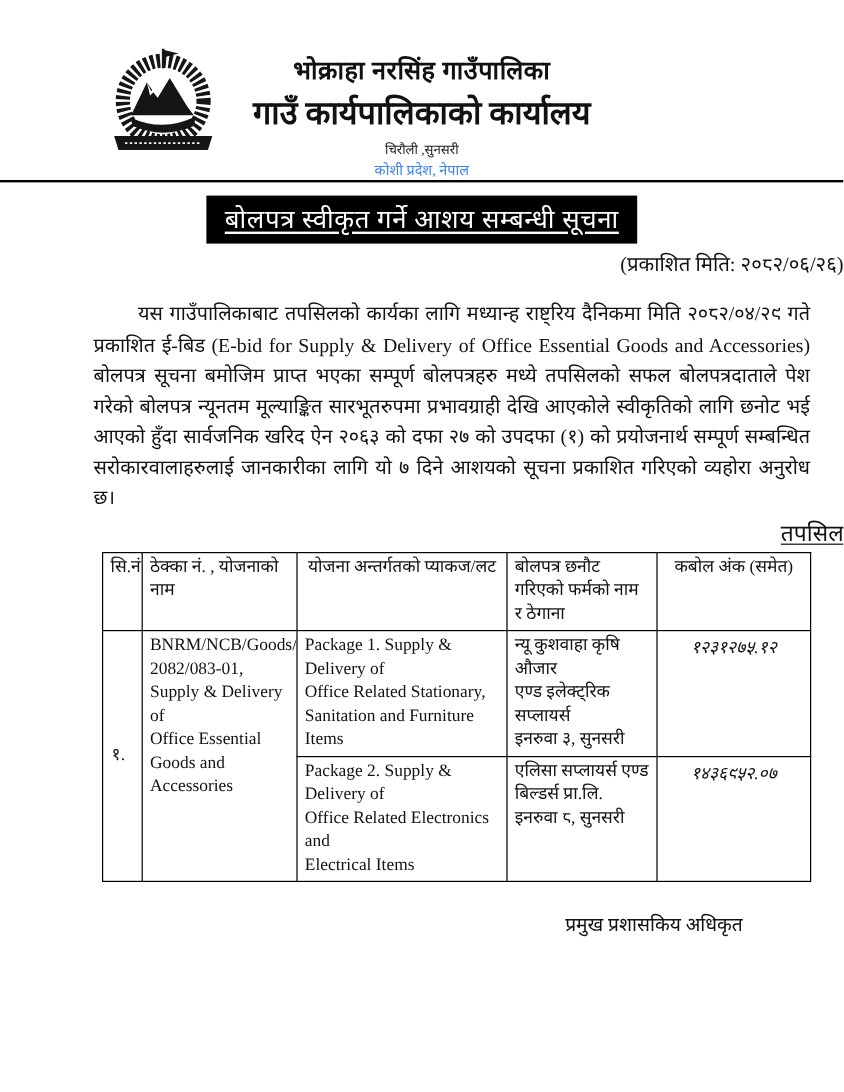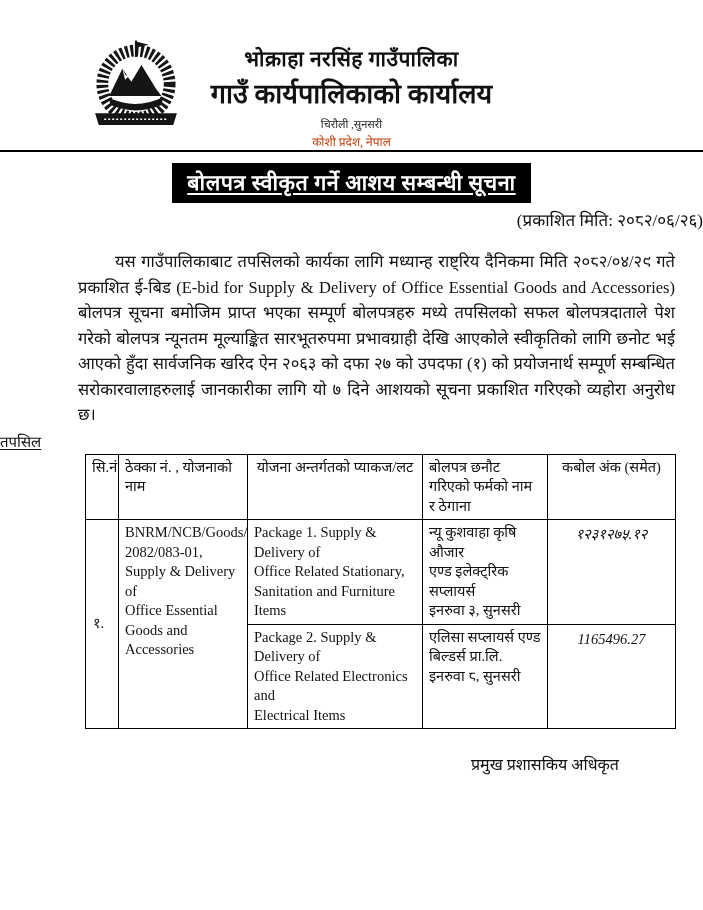--- a/index.html
+++ b/index.html
@@ -16,46 +16,46 @@
   
   .header { position:relative; padding-top:44px; }
   .logo {
     position:absolute; left:86px; top:36px;
     width:100px; height:100px;
   }
   .hdr-center { text-align:center; }
   .municipality { font-size:21px; font-weight:bold; letter-spacing:.5px; }
   .office { font-size:27px; font-weight:bold; margin-top:2px; }
   .addr1 { font-size:11px; margin-top:5px; color:#222; }
-  .addr2 { font-size:12px; margin-top:2px; color:#c2410c; }
+  .addr2 { font-size:12px; margin-top:2px; color:#3b82f6; }
   .notice-no { font-size:16px; text-align:left; margin:4px 0 5px 85px; }
   .rule { border:none; border-top:2px solid #000; height:0; width:100%; }
 
   
   .banner-wrap { text-align:center; margin-top:11px; }
   .banner {
     display:inline-block;
     background:#000; color:#fff;
-    font-weight:bold; font-size:21.5px;
+    font-weight:normal; font-size:21.5px;
     padding:4px 15px 7px 15px;
     letter-spacing:.5px;
   }
   .banner .u { text-decoration:underline; text-underline-offset:3px; }
   .pub-date { text-align:right; font-size:17px; margin-top:5px; }
 
   
   .body-para {
     margin:18px 26px 0 78px;
     width:597px;
     font-size:16.5px;
     line-height:25.5px;
     text-align:justify;
     text-indent:37px;
   }
-  .tapasil { text-align:left; font-size:15px; margin-top:3px; }
+  .tapasil { text-align:right; font-size:19px; margin-top:3px; }
   .tapasil .u { text-decoration:underline; text-underline-offset:2px; }
 
   
   table.notice-table {
     width:590px; margin:3px 0 0 85px;
     border-collapse:collapse;
     font-size:14.5px; line-height:19.5px;
     table-layout:fixed;
   }
   .notice-table th, .notice-table td {
@@ -153,20 +153,20 @@
 इनरुवा ३, सुनसरी</td>
         <td class="amount">१२३१२७५.१२</td>
       </tr>
       <tr class="row-tall">
         <td class="pre">Package 2. Supply &amp; Delivery of
 Office Related Electronics and
 Electrical Items</td>
         <td class="pre">एलिसा सप्लायर्स एण्ड
 बिल्डर्स प्रा.लि.
 इनरुवा ८, सुनसरी</td>
-        <td class="amount">1165496.27</td>
+        <td class="amount">१४३६९५२.०७</td>
       </tr>
     </tbody>
   </table>
 
   <div class="signature">प्रमुख प्रशासकिय अधिकृत</div>
 
 </div>
 
 </body></html>

